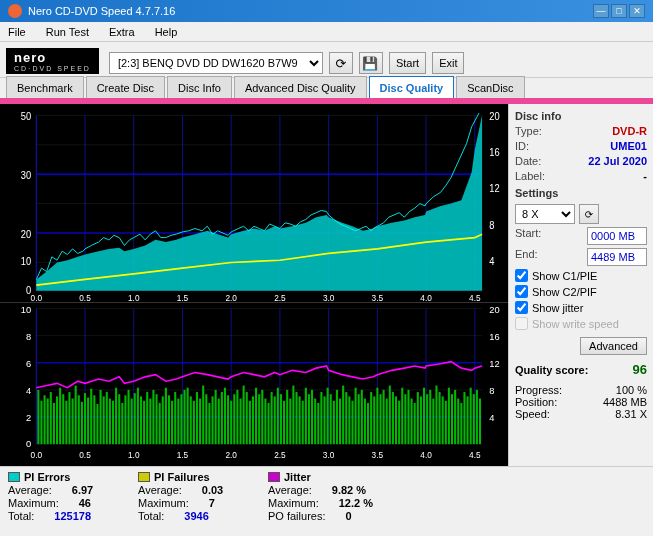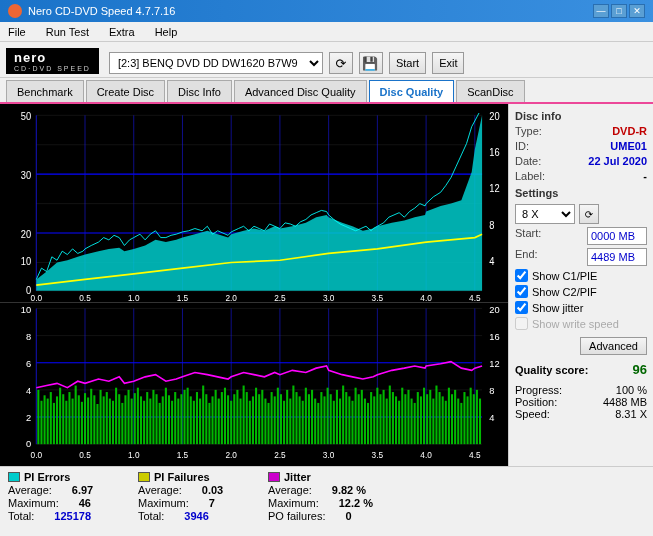--- a/index.html
+++ b/index.html
@@ -97,21 +97,21 @@
       cursor: pointer;
       font-size: 13px;
     }
 
     
     .tabs {
       background: #f0f0f0;
       display: flex;
       align-items: flex-end;
       padding: 2px 6px 0;
-      border-bottom: 2px solid #ec4899;
+      border-bottom: 6px solid #ec4899;
       height: 26px;
       gap: 2px;
     }
     .tab {
       padding: 2px 10px;
       border: 1px solid #aaa;
       border-bottom: none;
       background: #e0e0e0;
       cursor: pointer;
       font-size: 11px;

